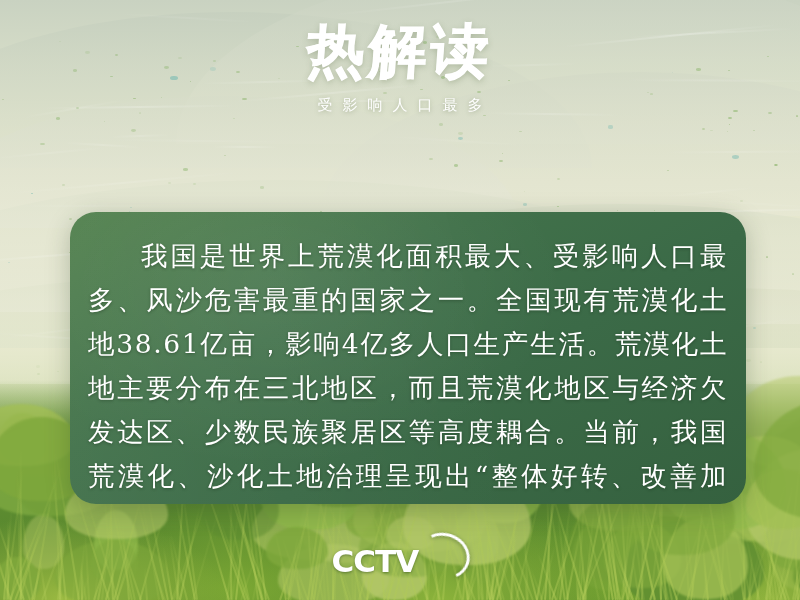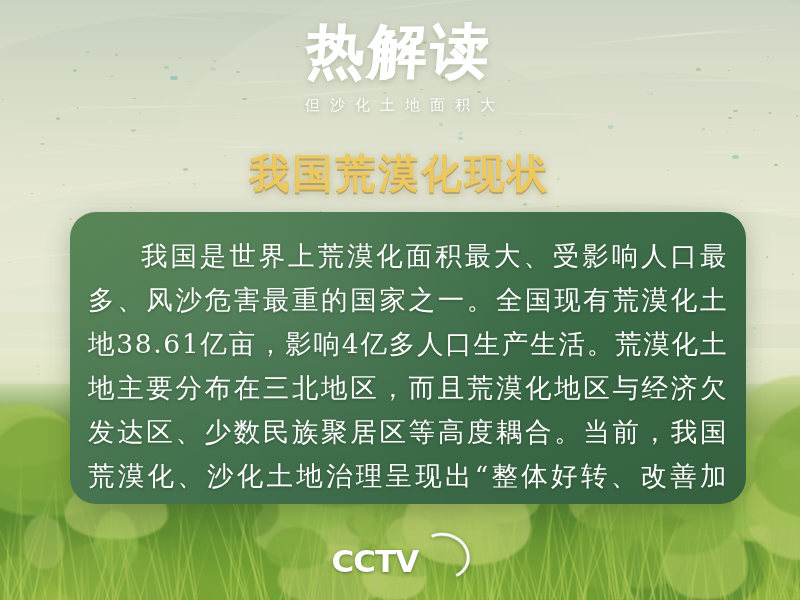--- a/index.html
+++ b/index.html
@@ -787,24 +787,23 @@
         <div class="grass-blade" style="left: 14.1119%; height: 107.32px; transform: rotate(14.7822deg); opacity: 0.76;"></div>
         <div class="grass-blade" style="left: 23.206%; height: 69.5853px; transform: rotate(-13.9468deg); opacity: 0.5;"></div>
         <div class="grass-blade" style="left: 72.4362%; height: 49.7644px; transform: rotate(20.1721deg); opacity: 0.26;"></div>
         <div class="grass-blade" style="left: 32.7647%; height: 145.665px; transform: rotate(-16.9549deg); opacity: 0.57;"></div>
         <div class="grass-blade" style="left: 0.347567%; height: 90.8989px; transform: rotate(4.71932deg); opacity: 0.74;"></div>
       </div>
   </div>
 
   <div class="logo-wrap">
     <span class="logo-main">热解读</span>
-    <span class="logo-sub">但沙化土地面积大</span>
+    <span class="logo-sub">受影响人口最多</span>
   </div>
 
-  <div class="page-title">我国荒漠化现状</div>
 
   <div class="panel">
     <div class="panel-body">我国是世界上荒漠化面积最大、受影响人口最多、风沙危害最重的国家之一。全国现有荒漠化土地38.61亿亩，影响4亿多人口生产生活。荒漠化土地主要分布在三北地区，而且荒漠化地区与经济欠发达区、少数民族聚居区等高度耦合。当前，我国荒漠化、沙化土地治理呈现出“整体好转、改善加速”的良好态势，但沙化土地面积大、分布广、程度重、治理难的基本面尚未根本改变。</div>
   </div>
 
   <div class="footer-logo">
     <div class="cctv-mark">
       <span class="cctv-letters">CCTV</span>
       <span class="cctv-swoosh"></span>
     </div>

